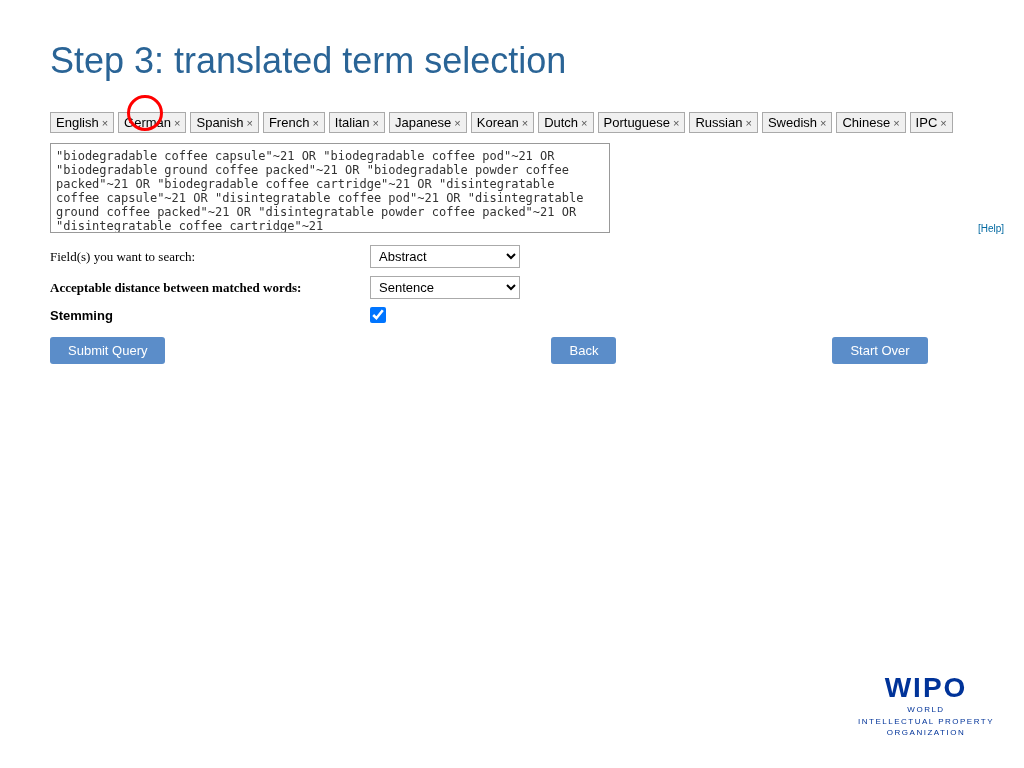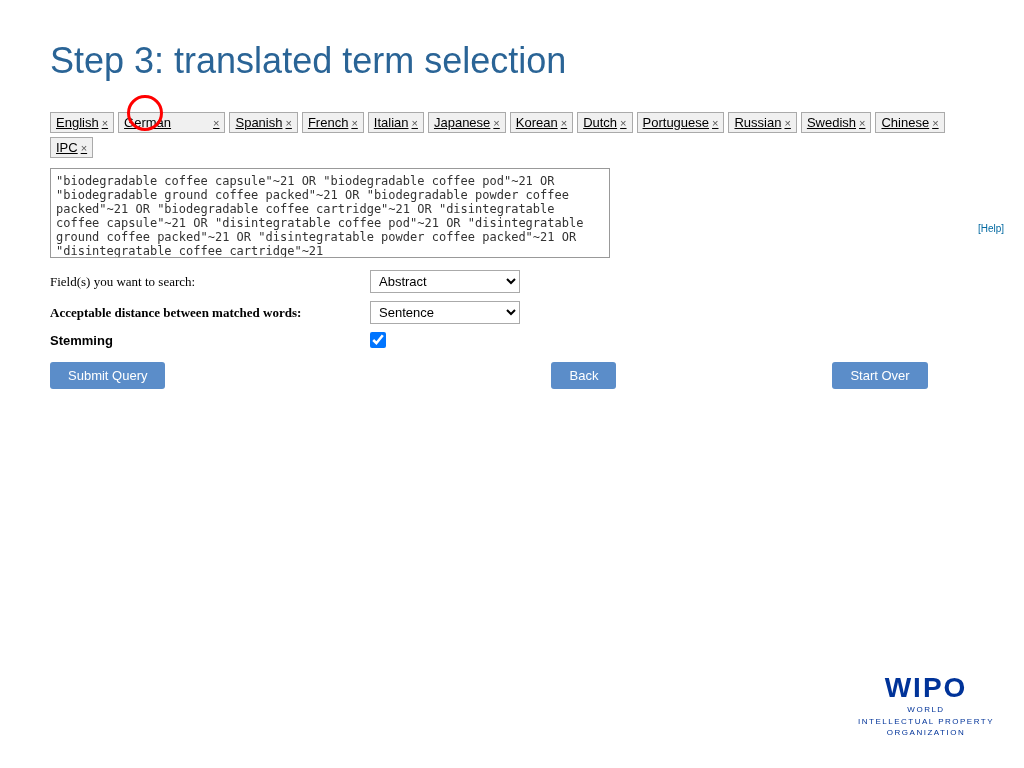--- a/index.html
+++ b/index.html
@@ -44,34 +44,32 @@
 
     .tag {
       display: inline-flex;
       align-items: center;
       border: 1px solid #aaa;
       background: #f0f0f0;
       padding: 2px 5px;
       font-size: 13px;
       cursor: pointer;
       white-space: nowrap;
-      text-decoration: underline;
     }
 
     .tag .close-btn {
       margin-left: 3px;
       font-size: 11px;
       color: #555;
       cursor: pointer;
     }
 
     
     .tag.german-tag {
       position: relative;
-      gap: 39px;
     }
     .german-circle {
       position: absolute;
       top: -18px;
       left: 8px;
       width: 36px;
       height: 36px;
       border: 3px solid red;
       border-radius: 50%;
       pointer-events: none;

